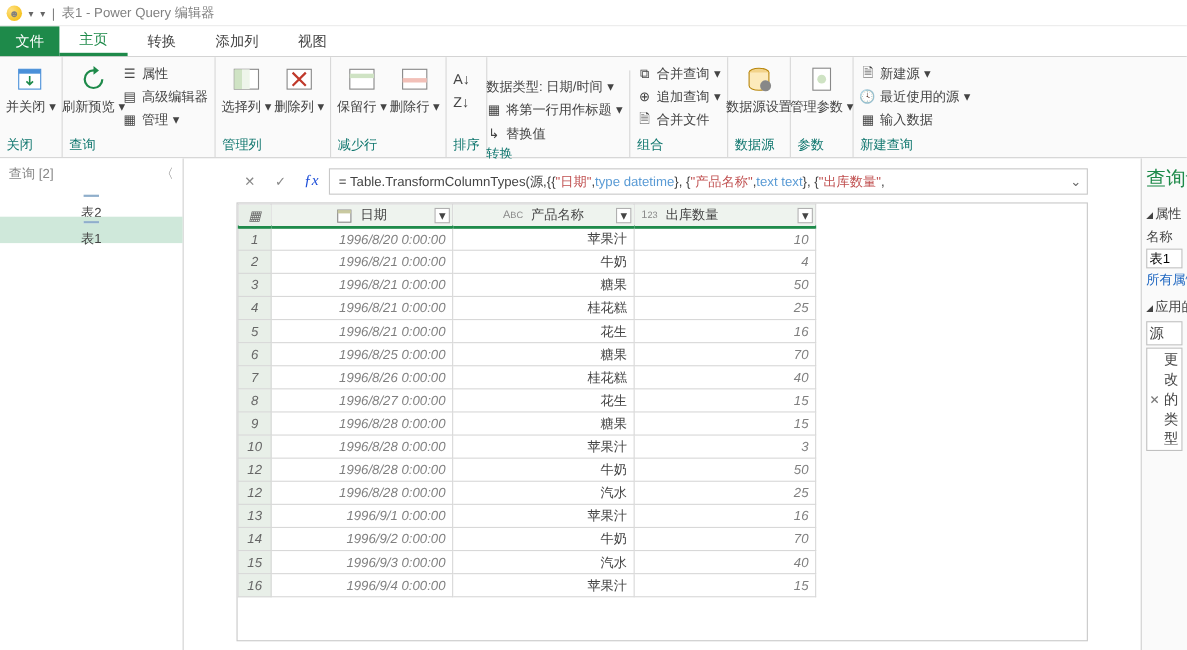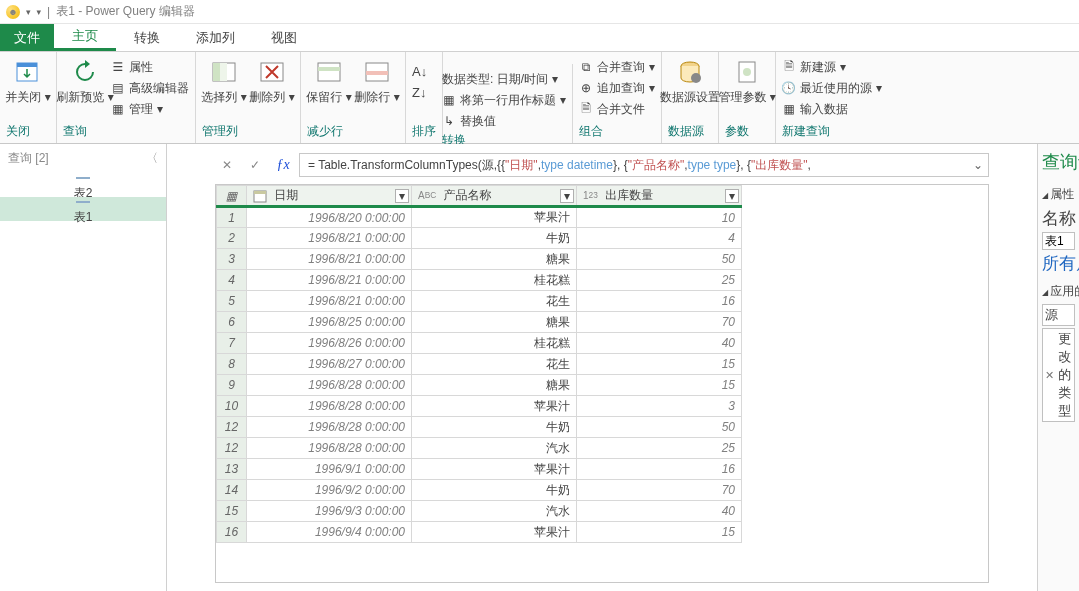--- a/index.html
+++ b/index.html
@@ -48,36 +48,36 @@
   .fbtn { width:24px; height:24px; display:flex; align-items:center; justify-content:center; color:#888; cursor:default; }
   .fbtn.fx { font-style:italic; font-family:"Times New Roman",serif; font-size:14px; color:#1d4ed8; }
   .finput { flex:1; border:1px solid #c8c8c8; height:24px; padding:0 8px; font-family:Consolas,monospace; font-size:12px; color:#444; display:flex; align-items:center; white-space:nowrap; overflow:hidden; position:relative; }
   .finput .kw { color:#5a9bd5; }
   .finput .str { color:#c05050; }
   .finput .dd { position:absolute; right:2px; top:2px; bottom:2px; width:16px; display:flex; align-items:center; justify-content:center; color:#666; }
 
   .gridwrap { flex:1; overflow:auto; margin:0 8px 8px 8px; border:1px solid #c8c8c8; }
   table.pq { border-collapse:collapse; width:auto; }
   table.pq th, table.pq td { border:1px solid #d8d8d8; font-size:12px; height:21px; padding:0 6px; white-space:nowrap; }
-  table.pq th { background:#eef3ee; font-weight:normal; text-align:left; position:relative; border-bottom:3px solid #1e8a4a; }
+  table.pq th { background:#eef3ee; font-weight:normal; text-align:center; position:relative; border-bottom:3px solid #1e8a4a; }
   table.pq th.rowhdr, table.pq td.rowhdr { background:#e8efe8; text-align:center; color:#666; width:30px; font-style:italic; }
   table.pq th .colicon { display:inline-flex; vertical-align:middle; margin-right:4px; }
   table.pq th .dd { position:absolute; right:2px; top:3px; width:14px; height:14px; border:1px solid #b0b0b0; background:#fff; display:flex; align-items:center; justify-content:center; }
   .coldate { width:165px; }
   .colprod { width:165px;text-align:right; }
   .colqty  { width:165px; text-align:right; }
   td.coldate { color:#808080; font-style:italic; text-align:right; }
   td.colqty { font-style:italic; color:#808080; }
 
   
   .rpane { width:42px; border-left:1px solid #d0d0d0; background:#fafafa; padding:6px 4px; font-size:13px; overflow:hidden; }
   .rpane .bigtitle { font-size:18px; color:#1e8a4a; font-weight:300; padding-bottom:6px; white-space:nowrap; }
   .rpane .sect { font-size:12px; padding:6px 0 2px 0; white-space:nowrap; }
   .rpane .sect::before { content:'◢'; color:#444; font-size:8px; margin-right:2px; }
-  .rpane .fld { padding:2px 0; font-size:17px; color:#444; white-space:nowrap; }
+  .rpane .fld { padding:2px 0; font-size:12px; color:#444; white-space:nowrap; }
   .rpane input { width:100%; border:1px solid #c0c0c0; font-size:12px; padding:1px 2px; }
   .rpane .steprow { display:flex; align-items:center; gap:4px; border:1px solid #c0c0c0; background:#fff; margin-top:2px; padding:1px 2px; }
   .rpane .x { color:#777; font-size:11px; }
 </style>
 </head>
 <body>
 
 <div class="titlebar">
   <span class="smile">☻</span>
   <span class="chev">▾</span>
@@ -300,21 +300,21 @@
         </div>
       <div class="fbtn fx">ƒx</div>
       <div class="finput">
         <span>= Table.TransformColumnTypes(源,{{</span>
           <span class="str">"日期"</span>
           <span>, </span>
           <span class="kw">type datetime</span>
           <span>}, {</span>
           <span class="str">"产品名称"</span>
           <span>, </span>
-          <span class="kw">type type</span>
+          <span class="kw">text text</span>
           <span>}, {</span>
           <span class="str">"出库数量"</span>
           <span>,</span>
         <span class="dd">⌄</span>
       </div>
     </div>
 
     <div class="gridwrap">
       <table class="pq">
         <thead>

